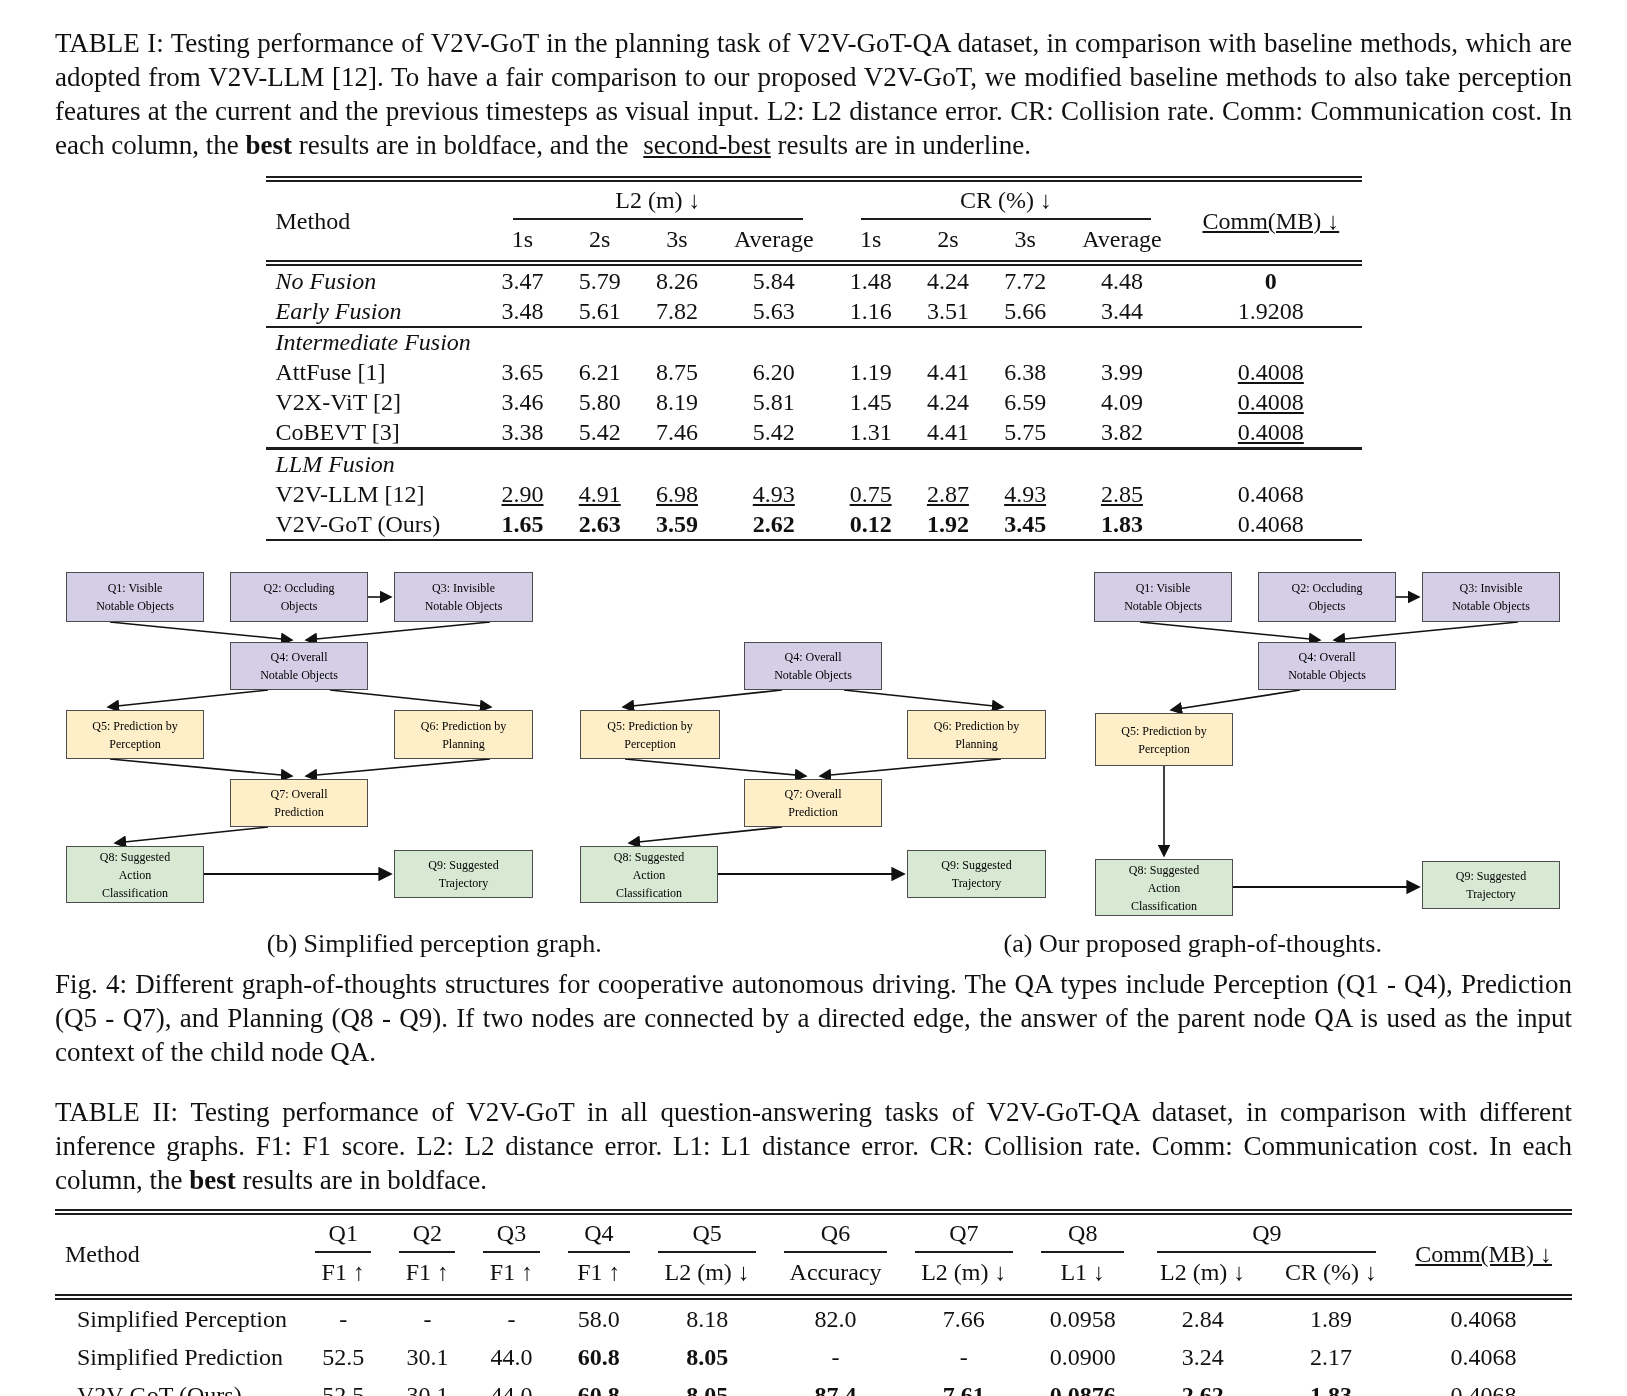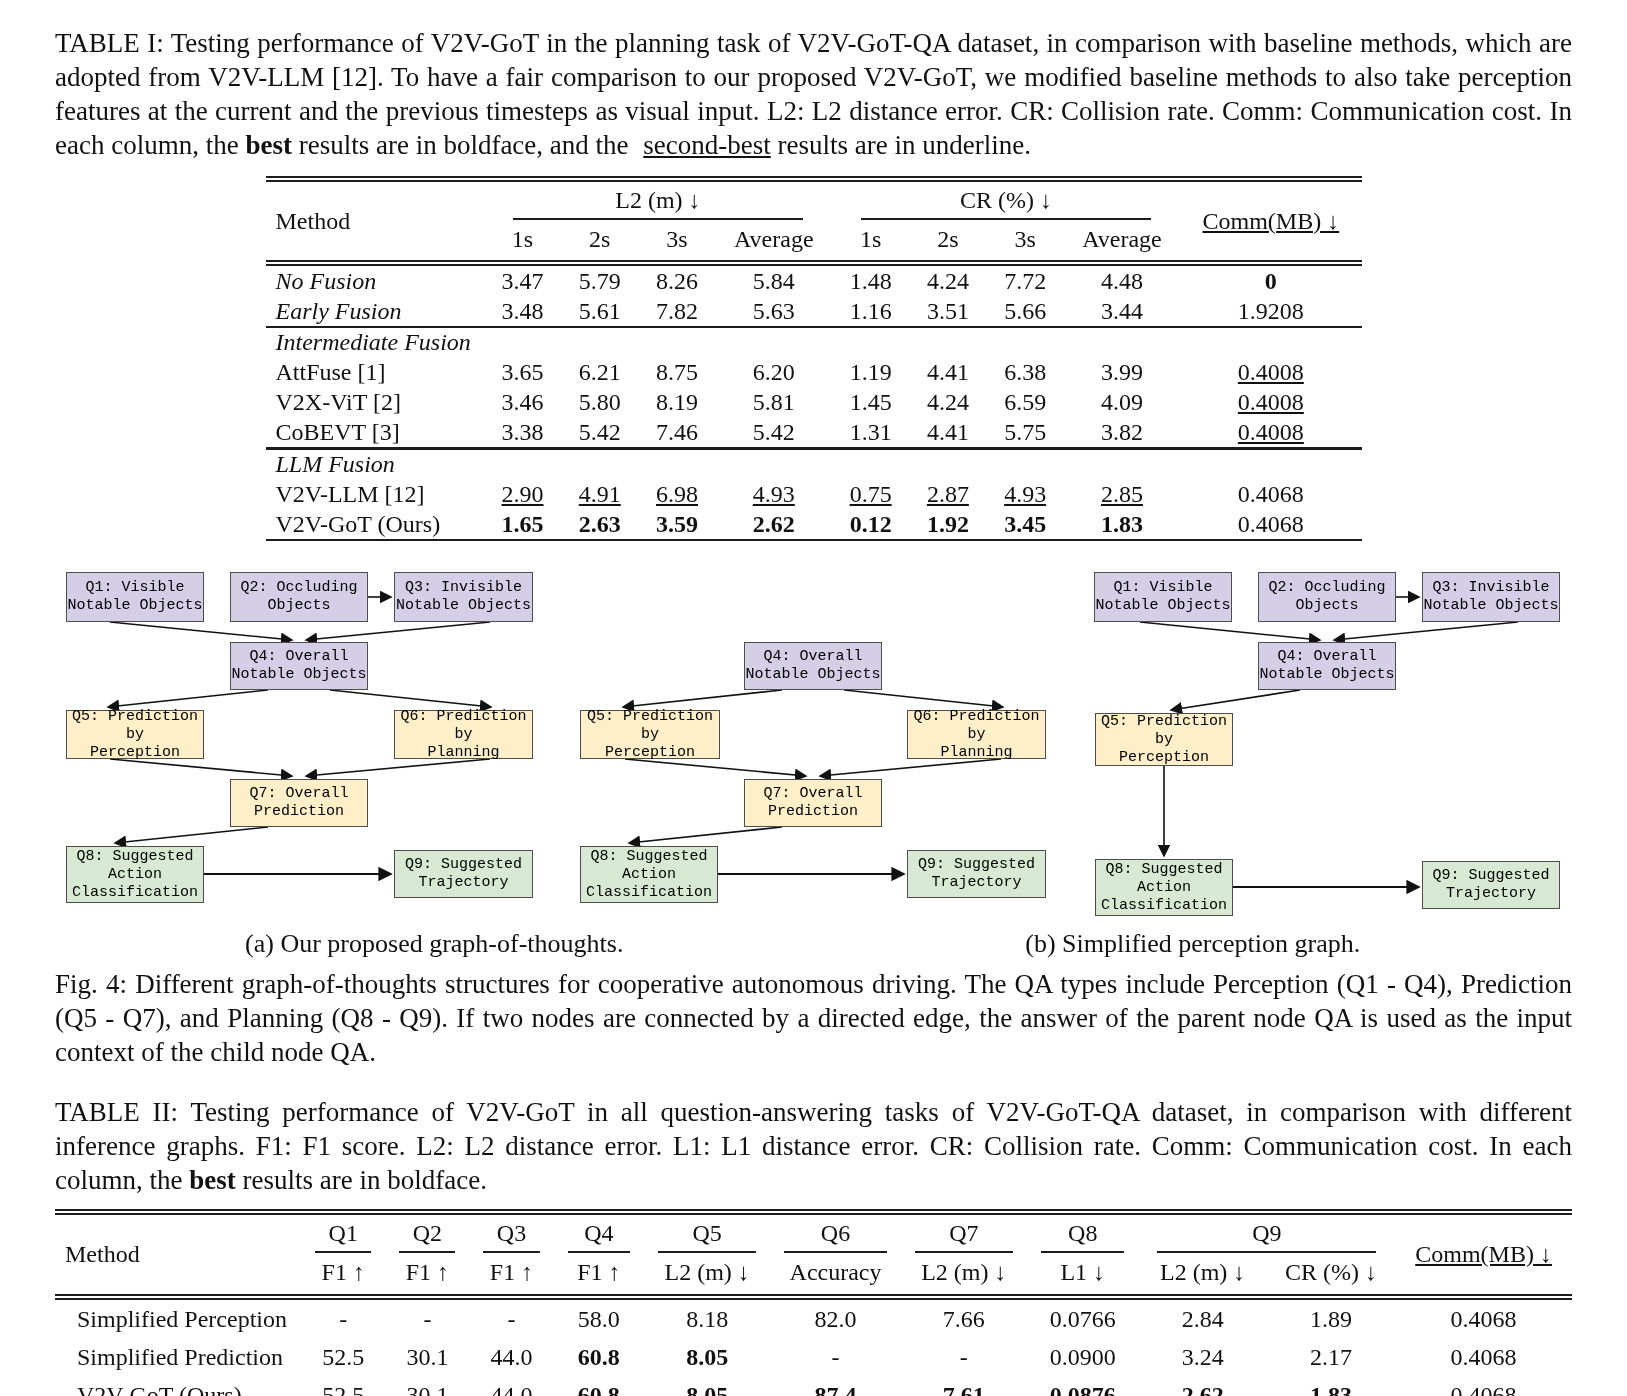--- a/index.html
+++ b/index.html
@@ -34,21 +34,21 @@
   .t1 tbody td{padding:1px 2px;height:28px;}
   .t1 td.method{text-align:left;padding-left:10px;}
   .t1 tr.sec td{text-align:left;font-style:italic;border-top:2px solid #1c1c1c;padding-left:10px;height:26px;}
   .t1 tr.sec.heavy td{border-top:3px solid #1c1c1c;}
 
   
   .fig-area{position:relative;width:1517px;height:360px;margin-top:20px;}
   .fig-area svg.edges{position:absolute;left:0;top:0;}
   .node{position:absolute;box-sizing:border-box;border:1px solid var(--node-border);
         display:flex;align-items:center;justify-content:center;text-align:center;
-        font-family:Liberation Mono, monospace;font-size:15px;line-height:18px;color:#000;}
+        font-family:Liberation Serif, serif;font-size:12px;line-height:18px;color:#000;}
   .purple{background:var(--purple);}
   .yellow{background:var(--yellow);}
   .green{background:var(--green);}
 
   .subcaps{display:flex;margin-top:8px;font-size:26px;}
   .subcaps div{flex:1;text-align:center;}
 
   .figcap{margin-top:8px;}
   .t2cap{margin-top:26px;}
 
@@ -295,22 +295,22 @@
       </div>
     <div class="node green" style="left:1040px;top:298px;width:138px;height:57px">
         <span>Q8: Suggested<br>Action<br>Classification</span>
       </div>
     <div class="node green" style="left:1367px;top:300px;width:138px;height:48px">
         <span>Q9: Suggested<br>Trajectory</span>
       </div>
   </div>
 
   <div class="subcaps">
+    <div>(b) Simplified perception graph.</div>
     <div>(a) Our proposed graph-of-thoughts.</div>
-    <div>(b) Simplified perception graph.</div>
   </div>
 
   <p class="cap figcap">Fig. 4: Different graph-of-thoughts structures for cooperative autonomous driving. The QA types include Perception (Q1 - Q4), Prediction (Q5 - Q7), and Planning (Q8 - Q9). If two nodes are connected by a directed edge, the answer of the parent node QA is used as the input context of the child node QA.</p>
 
   <p class="cap t2cap"><span>TABLE II: Testing performance of V2V-GoT in all question-answering tasks of V2V-GoT-QA dataset, in comparison with different inference graphs. F1: F1 score. L2: L2 distance error. L1: L1 distance error. CR: Collision rate. Comm: Communication cost. In each column, the </span><b>best</b><span> results are in boldface.</span></p>
 
   <table class="t2">
     <colgroup>
       <col style="width:218px">
         <col style="width:80px">
@@ -382,21 +382,21 @@
     <tbody id="t2-body">
         <tr>
           <td class="method">Simplified Perception</td>
           <td>-</td>
           <td>-</td>
           <td>-</td>
           <td>58.0</td>
           <td>8.18</td>
           <td>82.0</td>
           <td>7.66</td>
-          <td>0.0766</td>
+          <td>0.0958</td>
           <td>2.84</td>
           <td>1.89</td>
           <td>0.4068</td>
         </tr>
         <tr>
           <td class="method">Simplified Prediction</td>
           <td>52.5</td>
           <td>30.1</td>
           <td>44.0</td>
           <td class="b">60.8</td>

